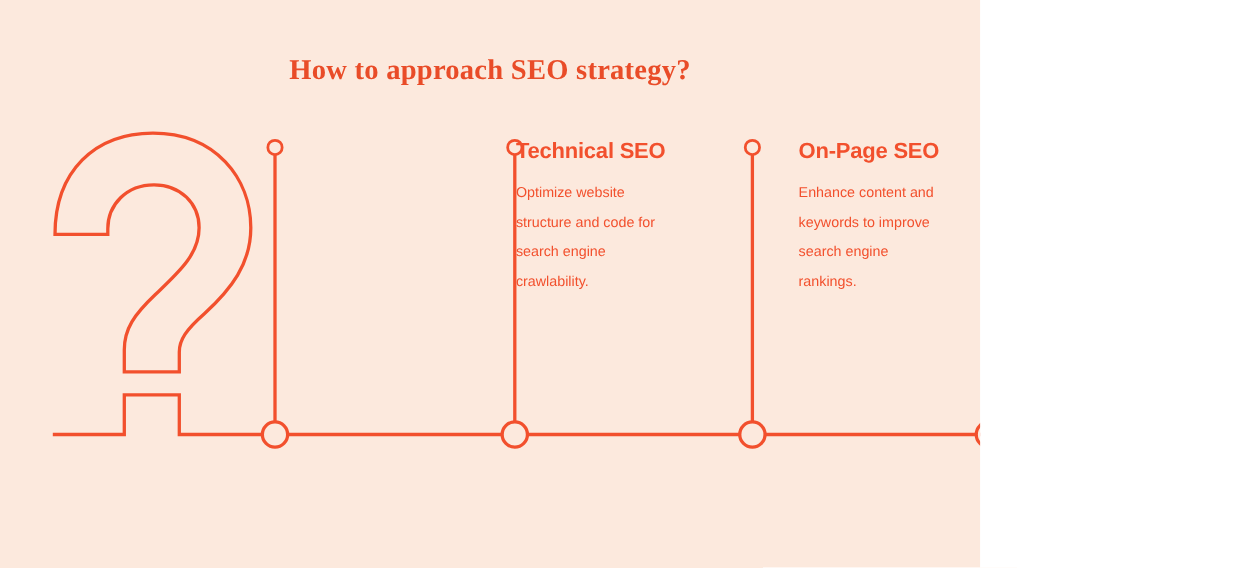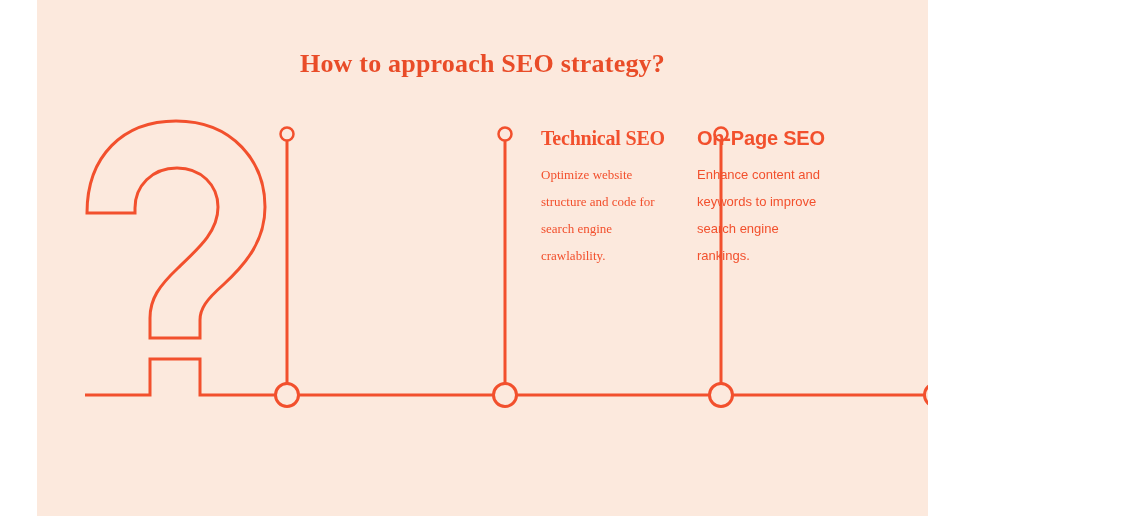--- a/index.html
+++ b/index.html
@@ -8,21 +8,20 @@
     --title:#E94C28;
   }
   *{margin:0;padding:0;box-sizing:border-box;}
   html,body{background:#fff;}
   body{font-family:"Liberation Sans",sans-serif;}
   .canvas{
     position:relative;
     width:891px;height:516px;
     background:var(--background);
     overflow:hidden;
-    margin-left:37px;
   }
   .page-title{
     position:absolute;
     top:49px;left:0;width:100%;
     text-align:center;
     font-family:"Liberation Serif",serif;
     font-weight:700;
     font-size:26px;
     color:var(--title);
     letter-spacing:0.2px;
@@ -61,22 +60,22 @@
     white-space:pre-line;
     margin-bottom:11px;
   }
   .col p{
     font-size:13px;
     font-weight:400;
     line-height:27px;
     white-space:pre-line;
   }
   .col-1{left:266px;}
-  .col-2{left:504px;font-family:Liberation Serif, serif;}
-  .col-3{left:660px;}
+  .col-2{left:469px;}
+  .col-3{left:726px;}
   .col-4{left:914px;}
 </style>
 </head>
 <body>
 
 <div class="canvas">
 
   <h1 class="page-title">How to approach SEO strategy?</h1>
 
   <svg class="graphic" viewBox="0 0 1126 516" aria-hidden="true">

